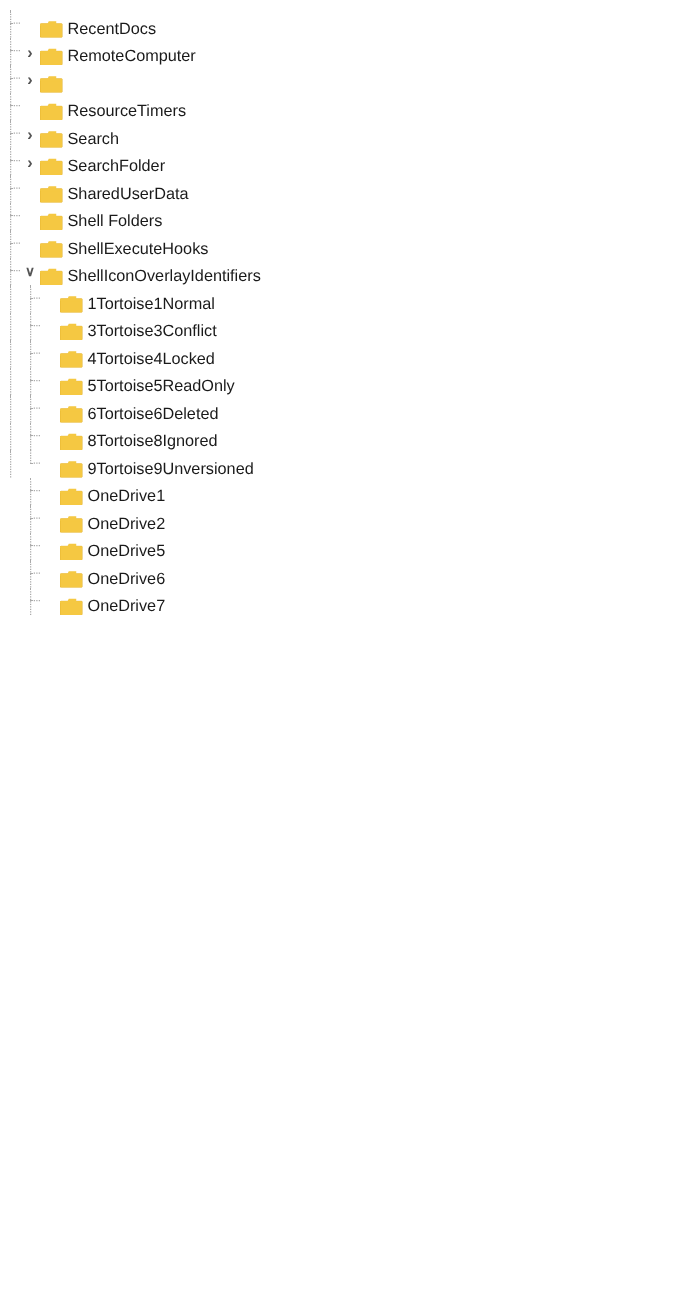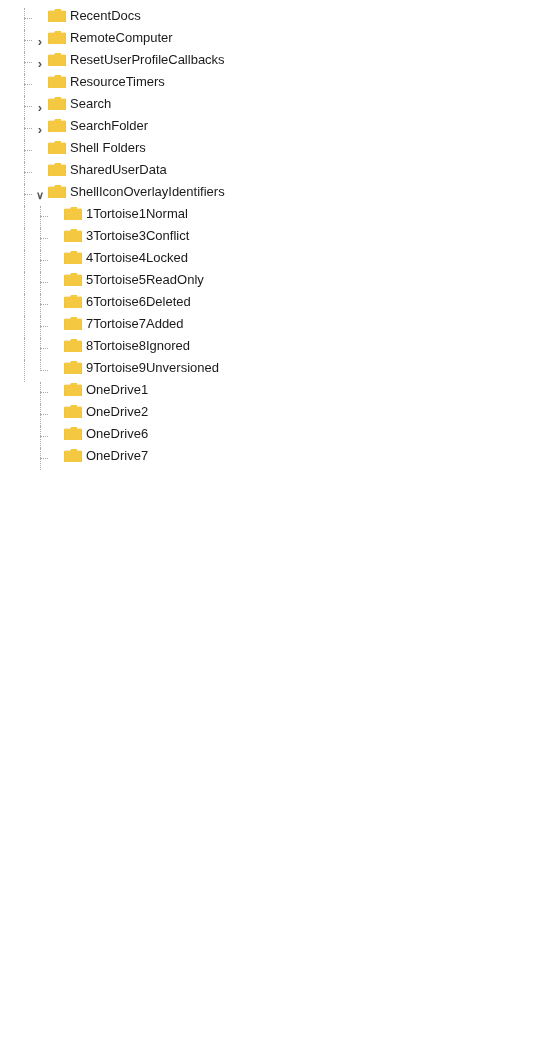--- a/index.html
+++ b/index.html
@@ -18,23 +18,23 @@
       overflow-x: hidden;
     }
 
     .tree-container {
       padding: 8px 0;
       width: 100%;
     }
 
     .tree-item {
       display: flex;
-      align-items: flex-start;
+      align-items: flex-end;
       height: 22px;
-      padding-left: 16px;
+      padding-left: 0;
       position: relative;
       white-space: nowrap;
       cursor: default;
       user-select: none;
     }
 
     .tree-connector {
       display: inline-block;
       width: 16px;
       height: 22px;
@@ -164,21 +164,20 @@
       <span class="expand-toggle" style="font-size: 13px;">›</span>
       <span class="folder-icon"><svg viewBox="0 0 18 14" xmlns="http://www.w3.org/2000/svg">
     <rect x="0" y="3" width="18" height="11" rx="1" ry="1" fill="#F5C842"></rect>
     <rect x="0" y="3" width="18" height="11" rx="1" ry="1" fill="none" stroke="#D4A017" stroke-width="0.5"></rect>
     <path d="M0,4 L0,3 Q0,3 1,3 L6,3 L7,1 L13,1 L13,3 L18,3 L18,4 Z" fill="#F5C842"></path>
     <rect x="0" y="3" width="8" height="2" rx="1" fill="#F5C842"></rect>
     <path d="M0,3 L7,3 L8,1.5 L10,1.5 L10,3" fill="#F5C842" stroke="none"></path>
 
     <path d="M0.5,5 L0.5,13.5 Q0.5,14 1,14 L17,14 Q17.5,14 17.5,13.5 L17.5,5 Z" fill="#F5C842"></path>
   </svg></span>
-      <span class="item-label">ResetUserProfileCallbacks</span>
     </div>
     <div class="tree-item">
       <span class="tree-connector t-shape"></span>
       <span class="expand-placeholder"></span>
       <span class="folder-icon"><svg viewBox="0 0 18 14" xmlns="http://www.w3.org/2000/svg">
     <rect x="0" y="3" width="18" height="11" rx="1" ry="1" fill="#F5C842"></rect>
     <rect x="0" y="3" width="18" height="11" rx="1" ry="1" fill="none" stroke="#D4A017" stroke-width="0.5"></rect>
     <path d="M0,4 L0,3 Q0,3 1,3 L6,3 L7,1 L13,1 L13,3 L18,3 L18,4 Z" fill="#F5C842"></path>
     <rect x="0" y="3" width="8" height="2" rx="1" fill="#F5C842"></rect>
     <path d="M0,3 L7,3 L8,1.5 L10,1.5 L10,3" fill="#F5C842" stroke="none"></path>
@@ -220,35 +219,49 @@
       <span class="expand-placeholder"></span>
       <span class="folder-icon"><svg viewBox="0 0 18 14" xmlns="http://www.w3.org/2000/svg">
     <rect x="0" y="3" width="18" height="11" rx="1" ry="1" fill="#F5C842"></rect>
     <rect x="0" y="3" width="18" height="11" rx="1" ry="1" fill="none" stroke="#D4A017" stroke-width="0.5"></rect>
     <path d="M0,4 L0,3 Q0,3 1,3 L6,3 L7,1 L13,1 L13,3 L18,3 L18,4 Z" fill="#F5C842"></path>
     <rect x="0" y="3" width="8" height="2" rx="1" fill="#F5C842"></rect>
     <path d="M0,3 L7,3 L8,1.5 L10,1.5 L10,3" fill="#F5C842" stroke="none"></path>
 
     <path d="M0.5,5 L0.5,13.5 Q0.5,14 1,14 L17,14 Q17.5,14 17.5,13.5 L17.5,5 Z" fill="#F5C842"></path>
   </svg></span>
+      <span class="item-label">SharedUserData</span>
+    </div>
+    <div class="tree-item">
+      <span class="tree-connector t-shape"></span>
+      <span class="expand-placeholder"></span>
+      <span class="folder-icon"><svg viewBox="0 0 18 14" xmlns="http://www.w3.org/2000/svg">
+    <rect x="0" y="3" width="18" height="11" rx="1" ry="1" fill="#F5C842"></rect>
+    <rect x="0" y="3" width="18" height="11" rx="1" ry="1" fill="none" stroke="#D4A017" stroke-width="0.5"></rect>
+    <path d="M0,4 L0,3 Q0,3 1,3 L6,3 L7,1 L13,1 L13,3 L18,3 L18,4 Z" fill="#F5C842"></path>
+    <rect x="0" y="3" width="8" height="2" rx="1" fill="#F5C842"></rect>
+    <path d="M0,3 L7,3 L8,1.5 L10,1.5 L10,3" fill="#F5C842" stroke="none"></path>
+
+    <path d="M0.5,5 L0.5,13.5 Q0.5,14 1,14 L17,14 Q17.5,14 17.5,13.5 L17.5,5 Z" fill="#F5C842"></path>
+  </svg></span>
       <span class="item-label">Shell Folders</span>
     </div>
     <div class="tree-item">
       <span class="tree-connector t-shape"></span>
       <span class="expand-placeholder"></span>
       <span class="folder-icon"><svg viewBox="0 0 18 14" xmlns="http://www.w3.org/2000/svg">
     <rect x="0" y="3" width="18" height="11" rx="1" ry="1" fill="#F5C842"></rect>
     <rect x="0" y="3" width="18" height="11" rx="1" ry="1" fill="none" stroke="#D4A017" stroke-width="0.5"></rect>
     <path d="M0,4 L0,3 Q0,3 1,3 L6,3 L7,1 L13,1 L13,3 L18,3 L18,4 Z" fill="#F5C842"></path>
     <rect x="0" y="3" width="8" height="2" rx="1" fill="#F5C842"></rect>
     <path d="M0,3 L7,3 L8,1.5 L10,1.5 L10,3" fill="#F5C842" stroke="none"></path>
 
     <path d="M0.5,5 L0.5,13.5 Q0.5,14 1,14 L17,14 Q17.5,14 17.5,13.5 L17.5,5 Z" fill="#F5C842"></path>
   </svg></span>
-      <span class="item-label">SharedUserData</span>
+      <span class="item-label">ShellExecuteHooks</span>
     </div>
     <div class="tree-item">
       <span class="tree-connector t-shape"></span>
       <span class="expand-toggle" style="font-size: 11px;">∨</span>
       <span class="folder-icon"><svg viewBox="0 0 18 14" xmlns="http://www.w3.org/2000/svg">
     <rect x="0" y="3" width="18" height="11" rx="1" ry="1" fill="#F5C842"></rect>
     <rect x="0" y="3" width="18" height="11" rx="1" ry="1" fill="none" stroke="#D4A017" stroke-width="0.5"></rect>
     <path d="M0,4 L0,3 Q0,3 1,3 L6,3 L7,1 L13,1 L13,3 L18,3 L18,4 Z" fill="#F5C842"></path>
     <rect x="0" y="3" width="8" height="2" rx="1" fill="#F5C842"></rect>
     <path d="M0,3 L7,3 L8,1.5 L10,1.5 L10,3" fill="#F5C842" stroke="none"></path>
@@ -338,35 +351,20 @@
       <span class="expand-placeholder"></span>
       <span class="folder-icon"><svg viewBox="0 0 18 14" xmlns="http://www.w3.org/2000/svg">
     <rect x="0" y="3" width="18" height="11" rx="1" ry="1" fill="#F5C842"></rect>
     <rect x="0" y="3" width="18" height="11" rx="1" ry="1" fill="none" stroke="#D4A017" stroke-width="0.5"></rect>
     <path d="M0,4 L0,3 Q0,3 1,3 L6,3 L7,1 L13,1 L13,3 L18,3 L18,4 Z" fill="#F5C842"></path>
     <rect x="0" y="3" width="8" height="2" rx="1" fill="#F5C842"></rect>
     <path d="M0,3 L7,3 L8,1.5 L10,1.5 L10,3" fill="#F5C842" stroke="none"></path>
 
     <path d="M0.5,5 L0.5,13.5 Q0.5,14 1,14 L17,14 Q17.5,14 17.5,13.5 L17.5,5 Z" fill="#F5C842"></path>
   </svg></span>
-      <span class="item-label">7Tortoise7Added</span>
-    </div>
-    <div class="tree-item">
-      <span class="tree-connector pass"></span>
-      <span class="tree-connector t-shape"></span>
-      <span class="expand-placeholder"></span>
-      <span class="folder-icon"><svg viewBox="0 0 18 14" xmlns="http://www.w3.org/2000/svg">
-    <rect x="0" y="3" width="18" height="11" rx="1" ry="1" fill="#F5C842"></rect>
-    <rect x="0" y="3" width="18" height="11" rx="1" ry="1" fill="none" stroke="#D4A017" stroke-width="0.5"></rect>
-    <path d="M0,4 L0,3 Q0,3 1,3 L6,3 L7,1 L13,1 L13,3 L18,3 L18,4 Z" fill="#F5C842"></path>
-    <rect x="0" y="3" width="8" height="2" rx="1" fill="#F5C842"></rect>
-    <path d="M0,3 L7,3 L8,1.5 L10,1.5 L10,3" fill="#F5C842" stroke="none"></path>
-
-    <path d="M0.5,5 L0.5,13.5 Q0.5,14 1,14 L17,14 Q17.5,14 17.5,13.5 L17.5,5 Z" fill="#F5C842"></path>
-  </svg></span>
       <span class="item-label">8Tortoise8Ignored</span>
     </div>
     <div class="tree-item">
       <span class="tree-connector pass"></span>
       <span class="tree-connector l-shape"></span>
       <span class="expand-placeholder"></span>
       <span class="folder-icon"><svg viewBox="0 0 18 14" xmlns="http://www.w3.org/2000/svg">
     <rect x="0" y="3" width="18" height="11" rx="1" ry="1" fill="#F5C842"></rect>
     <rect x="0" y="3" width="18" height="11" rx="1" ry="1" fill="none" stroke="#D4A017" stroke-width="0.5"></rect>
     <path d="M0,4 L0,3 Q0,3 1,3 L6,3 L7,1 L13,1 L13,3 L18,3 L18,4 Z" fill="#F5C842"></path>
@@ -413,20 +411,35 @@
       <span class="expand-placeholder"></span>
       <span class="folder-icon"><svg viewBox="0 0 18 14" xmlns="http://www.w3.org/2000/svg">
     <rect x="0" y="3" width="18" height="11" rx="1" ry="1" fill="#F5C842"></rect>
     <rect x="0" y="3" width="18" height="11" rx="1" ry="1" fill="none" stroke="#D4A017" stroke-width="0.5"></rect>
     <path d="M0,4 L0,3 Q0,3 1,3 L6,3 L7,1 L13,1 L13,3 L18,3 L18,4 Z" fill="#F5C842"></path>
     <rect x="0" y="3" width="8" height="2" rx="1" fill="#F5C842"></rect>
     <path d="M0,3 L7,3 L8,1.5 L10,1.5 L10,3" fill="#F5C842" stroke="none"></path>
 
     <path d="M0.5,5 L0.5,13.5 Q0.5,14 1,14 L17,14 Q17.5,14 17.5,13.5 L17.5,5 Z" fill="#F5C842"></path>
   </svg></span>
+      <span class="item-label">OneDrive5</span>
+    </div>
+    <div class="tree-item">
+      <span class="tree-connector "></span>
+      <span class="tree-connector t-shape"></span>
+      <span class="expand-placeholder"></span>
+      <span class="folder-icon"><svg viewBox="0 0 18 14" xmlns="http://www.w3.org/2000/svg">
+    <rect x="0" y="3" width="18" height="11" rx="1" ry="1" fill="#F5C842"></rect>
+    <rect x="0" y="3" width="18" height="11" rx="1" ry="1" fill="none" stroke="#D4A017" stroke-width="0.5"></rect>
+    <path d="M0,4 L0,3 Q0,3 1,3 L6,3 L7,1 L13,1 L13,3 L18,3 L18,4 Z" fill="#F5C842"></path>
+    <rect x="0" y="3" width="8" height="2" rx="1" fill="#F5C842"></rect>
+    <path d="M0,3 L7,3 L8,1.5 L10,1.5 L10,3" fill="#F5C842" stroke="none"></path>
+
+    <path d="M0.5,5 L0.5,13.5 Q0.5,14 1,14 L17,14 Q17.5,14 17.5,13.5 L17.5,5 Z" fill="#F5C842"></path>
+  </svg></span>
       <span class="item-label">OneDrive6</span>
     </div>
     <div class="tree-item">
       <span class="tree-connector "></span>
       <span class="tree-connector t-shape"></span>
       <span class="expand-placeholder"></span>
       <span class="folder-icon"><svg viewBox="0 0 18 14" xmlns="http://www.w3.org/2000/svg">
     <rect x="0" y="3" width="18" height="11" rx="1" ry="1" fill="#F5C842"></rect>
     <rect x="0" y="3" width="18" height="11" rx="1" ry="1" fill="none" stroke="#D4A017" stroke-width="0.5"></rect>
     <path d="M0,4 L0,3 Q0,3 1,3 L6,3 L7,1 L13,1 L13,3 L18,3 L18,4 Z" fill="#F5C842"></path>

